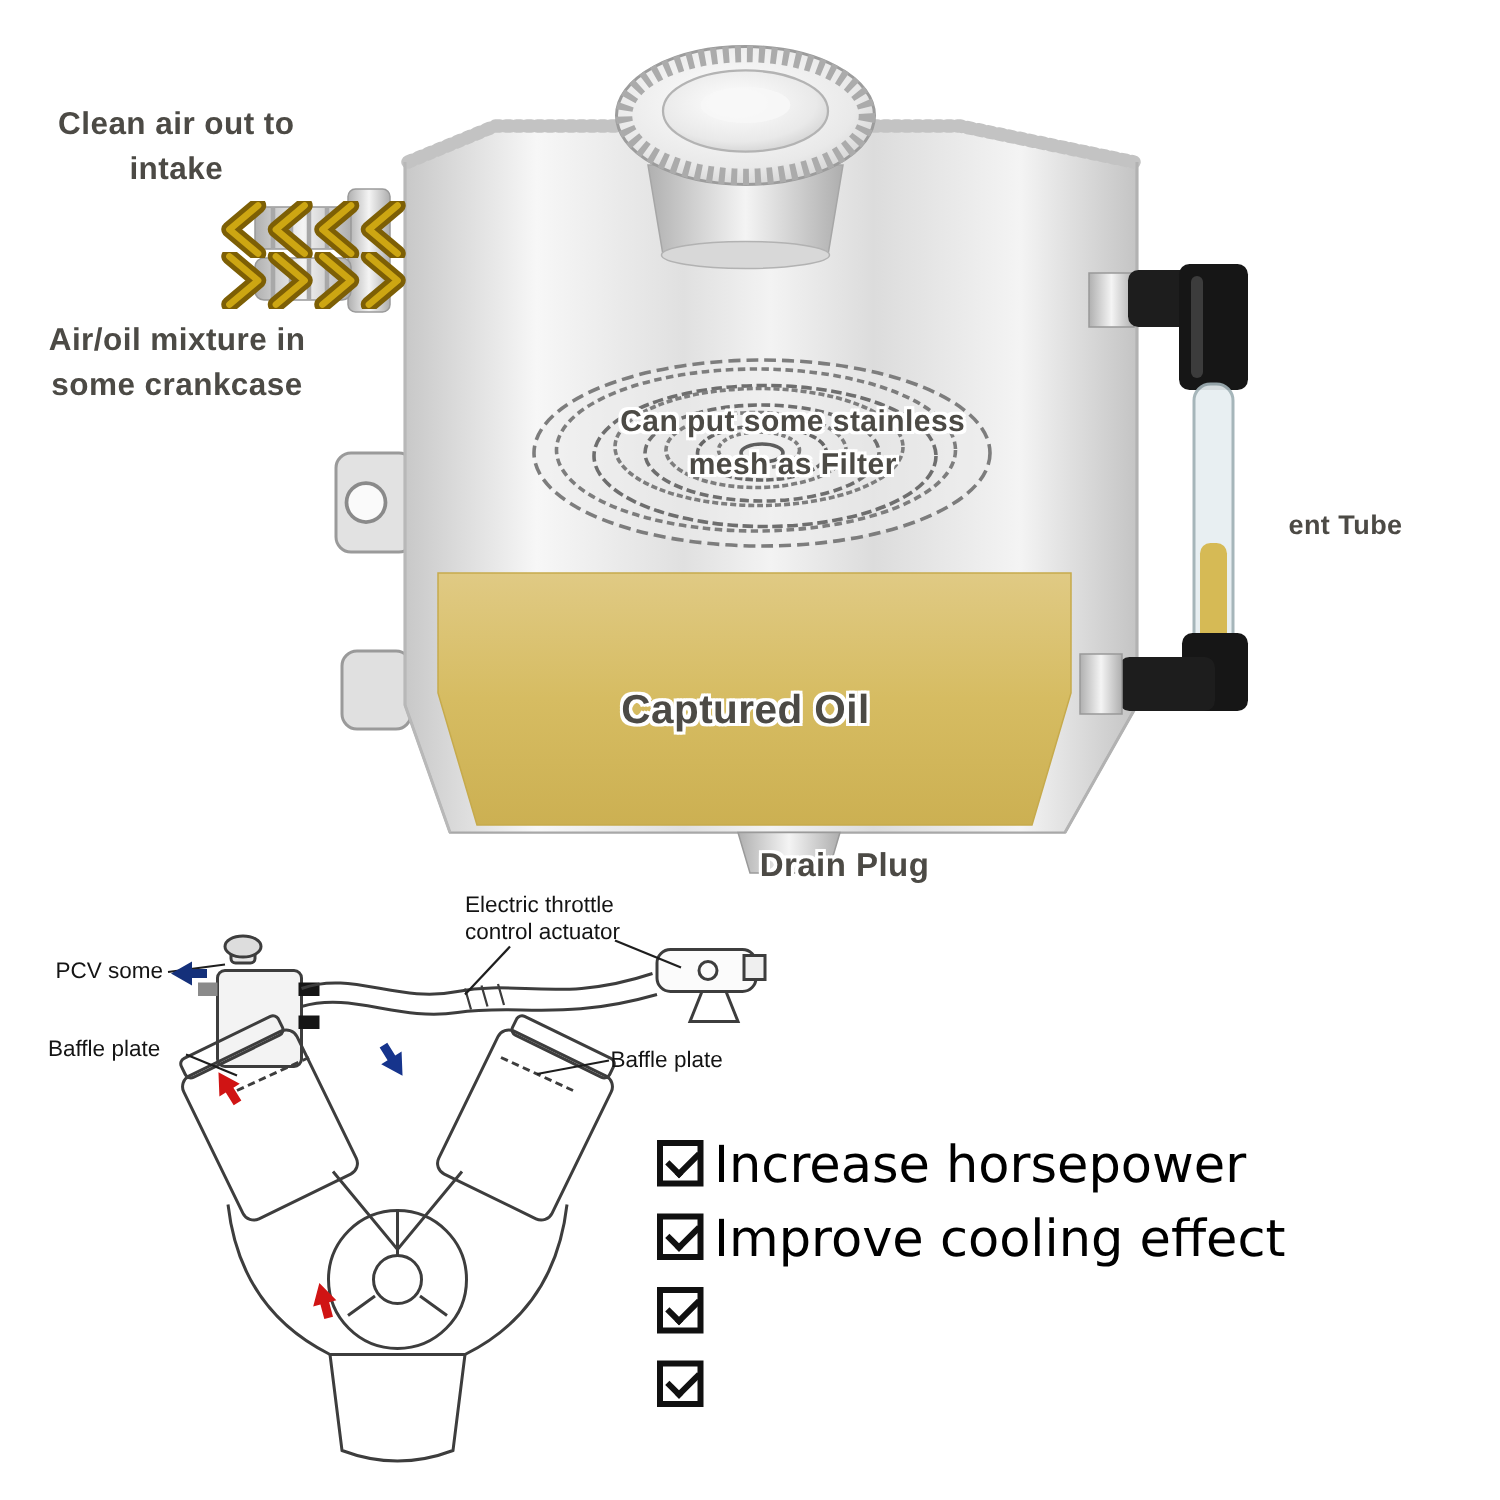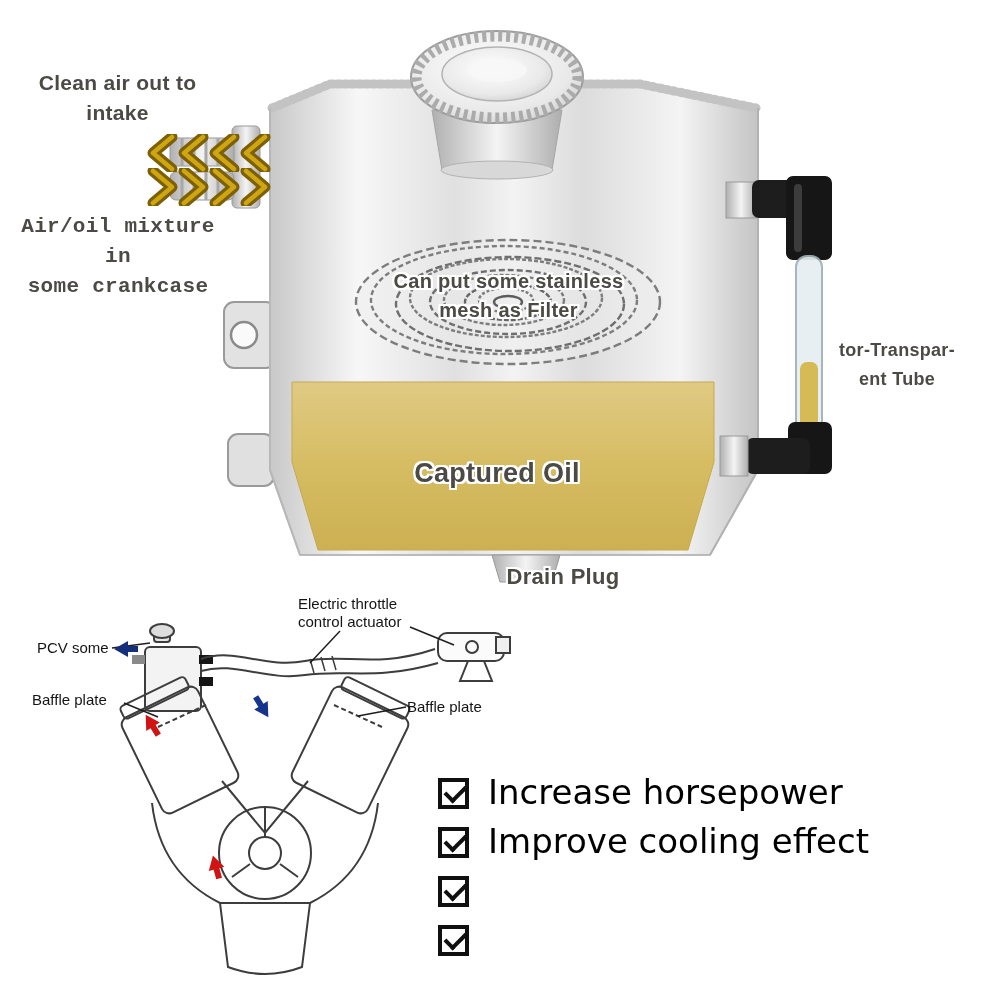--- a/index.html
+++ b/index.html
@@ -20,21 +20,21 @@
   }
   .eng-label{
     position:absolute;
     font-family:"Liberation Sans",sans-serif;
     font-size:15px;
     color:#141414;
     line-height:18px;
     white-space:nowrap;
   }
   #features{position:absolute;left:438px;top:760px;width:560px;}
-  .feature-row{display:flex;align-items:flex-end;height:49px;gap:12px;}
+  .feature-row{display:flex;align-items:flex-start;height:49px;}
   .checkbox{
     width:31px;height:31px;border:4px solid #101010;box-sizing:border-box;
     position:relative;margin-right:7px;flex:0 0 auto;
   }
   .checkbox::before{
     content:"";position:absolute;left:3px;top:3px;width:17px;height:9px;
     border-left:4px solid #101010;border-bottom:4px solid #101010;
     transform:rotate(-45deg);
   }
   .feature-text{
@@ -177,32 +177,31 @@
           <polyline points="7,3 26,19 7,35" stroke="#cda612" stroke-width="4.5"></polyline>
         </g>
     </g>
   </svg>
 
   <div class="outlined" style="left:10px;top:68px;width:215px;font-size:21px;line-height:30px;">
     <div>Clean air out to</div>
     <div>intake</div>
   </div>
 
-  <div class="outlined" style="left:8px;top:212px;width:220px;font-size:21px;line-height:30px;font-family:Liberation Mono, monospace;">
+  <div class="outlined" style="left:8px;top:212px;width:220px;font-size:21px;line-height:30px;">
     <div>Air/oil mixture in</div>
     <div>some crankcase</div>
   </div>
 
-  <div class="outlined" style="left:341px;top:267px;width:335px;font-size:20px;line-height:29px;">
+  <div class="outlined" style="left:361px;top:267px;width:335px;font-size:20px;line-height:29px;">
     <div>Can put some stainless</div>
     <div>mesh as Filter</div>
   </div>
 
   <div class="outlined" style="left:822px;top:336px;width:150px;font-size:18px;line-height:29px;">
-    <div>tor-Transpar-</div>
     <div>ent Tube</div>
   </div>
 
   <div class="outlined" style="left:357px;top:458px;width:280px;font-size:27px;">Captured Oil</div>
 
   <div class="outlined" style="left:468px;top:564px;width:190px;font-size:22px;">Drain Plug</div>
 
   <svg class="abs" style="left:10px;top:585px;" width="520" height="400" viewBox="0 0 520 400">
     <g fill="none" stroke="#3d3d3d" stroke-width="2">
 
@@ -256,21 +255,21 @@
     </g>
 
     <g>
       <path d="M0,-12 L-8,2 L-3,2 L-3,12 L3,12 L3,2 L8,2 Z" fill="#14307a" transform="translate(116,64) rotate(-90)"></path>
       <path d="M0,-12 L-8,2 L-3,2 L-3,12 L3,12 L3,2 L8,2 Z" fill="#16348c" transform="translate(252,122) rotate(148)"></path>
       <path d="M0,-12 L-8,2 L-3,2 L-3,12 L3,12 L3,2 L8,2 Z" fill="#d01414" transform="translate(142,140) rotate(-32)"></path>
       <path d="M0,-12 L-8,2 L-3,2 L-3,12 L3,12 L3,2 L8,2 Z" fill="#d01414" transform="translate(206,282) rotate(-15)"></path>
     </g>
   </svg>
 
-  <div class="eng-label" style="left:298px;top:595px;">
+  <div class="eng-label" style="left:310px;top:595px;">
     <div>Electric throttle</div>
     <div>control actuator</div>
   </div>
   <div class="eng-label" style="left:37px;top:639px;">PCV some</div>
   <div class="eng-label" style="left:32px;top:691px;">Baffle plate</div>
   <div class="eng-label" style="left:407px;top:698px;">Baffle plate</div>
 
   <div id="features">
     <div class="feature-row">
       <span class="checkbox"></span>

